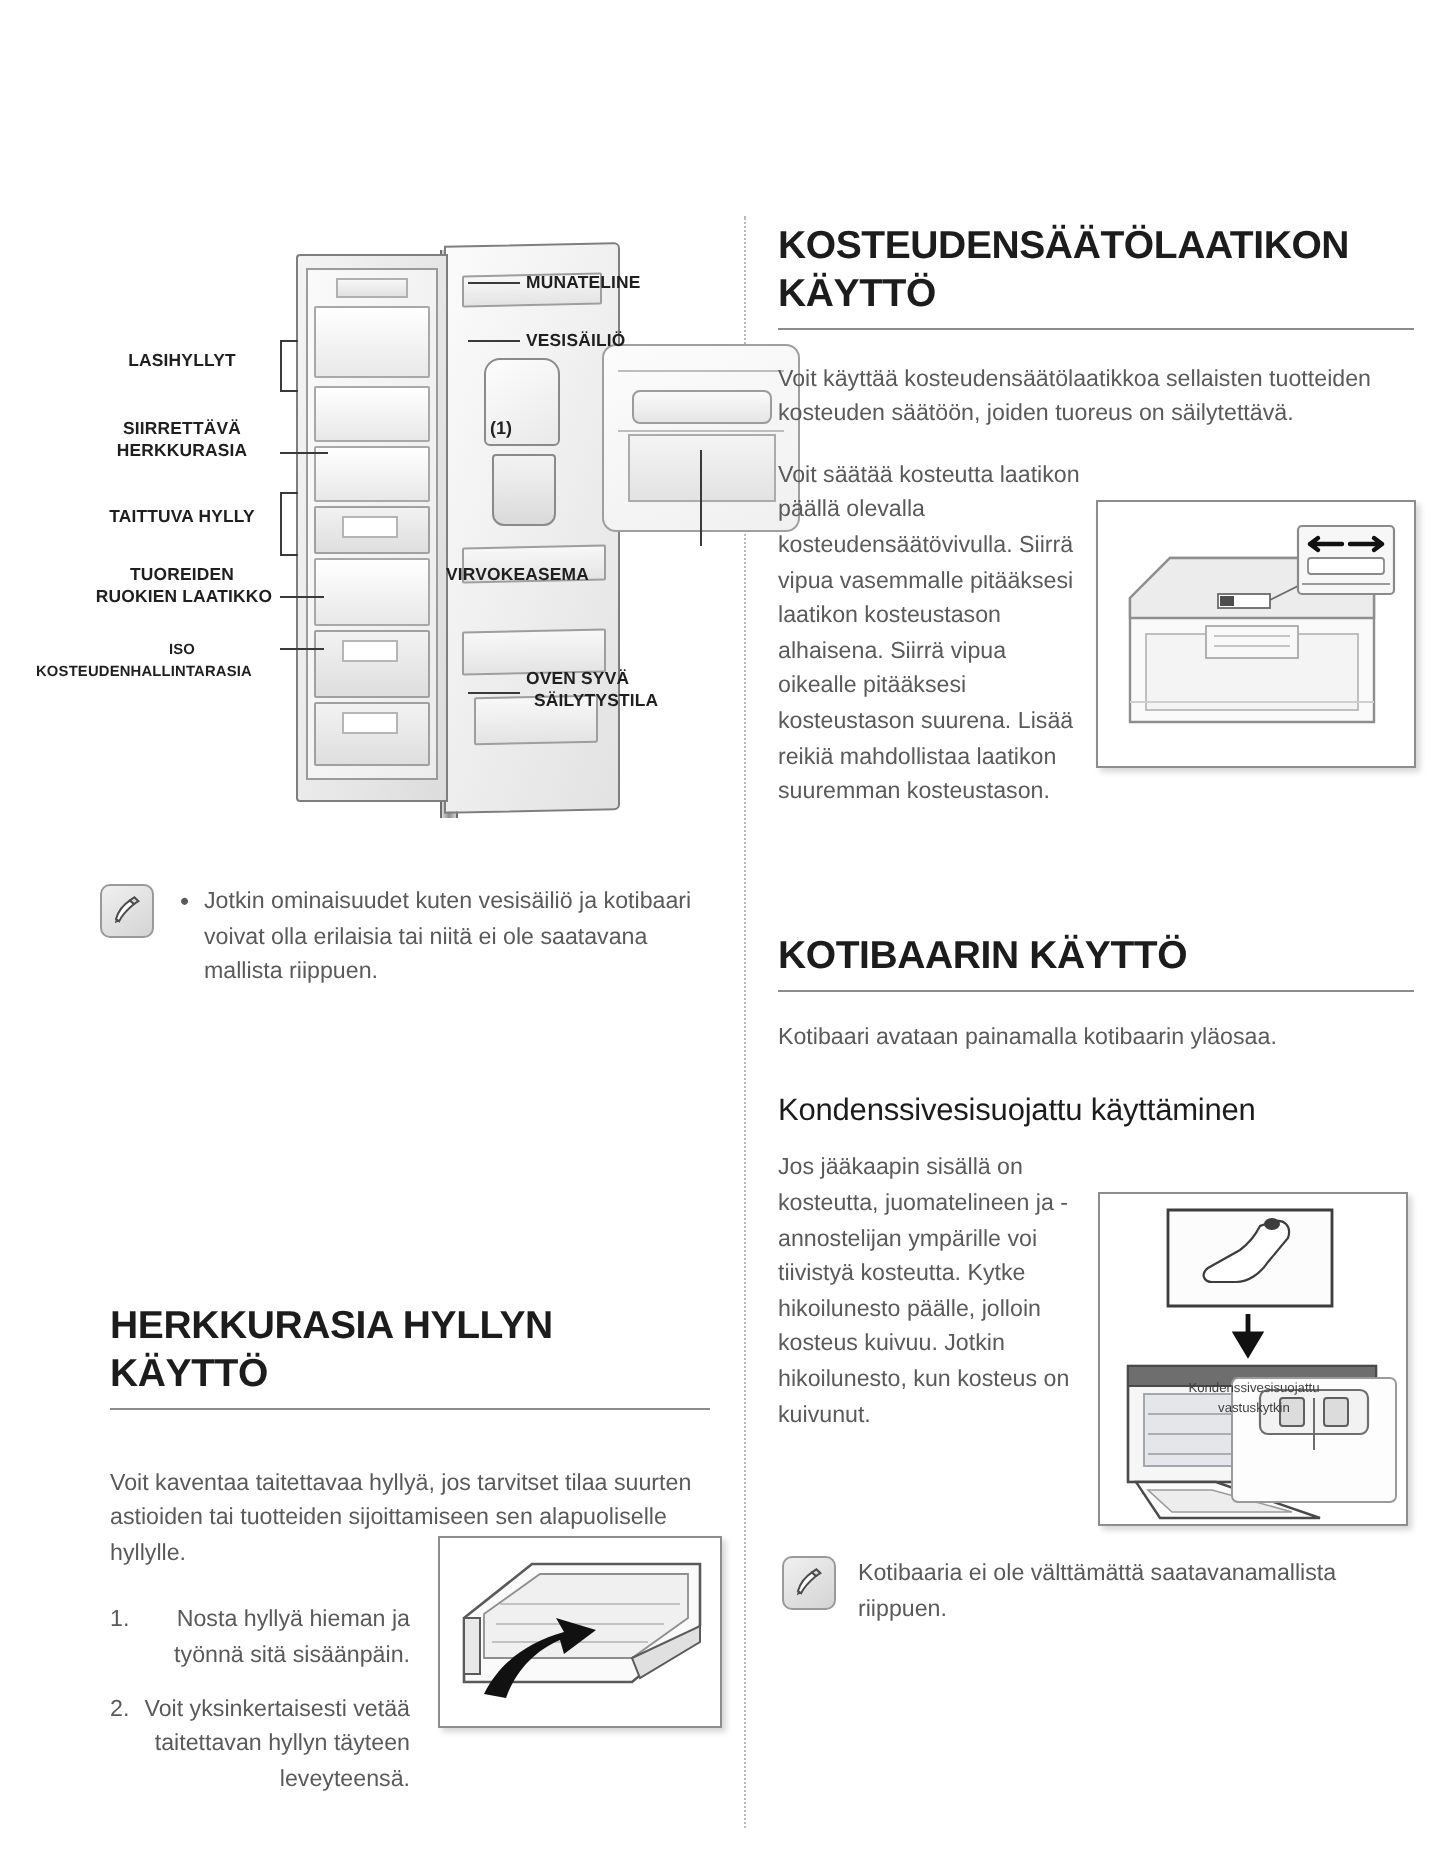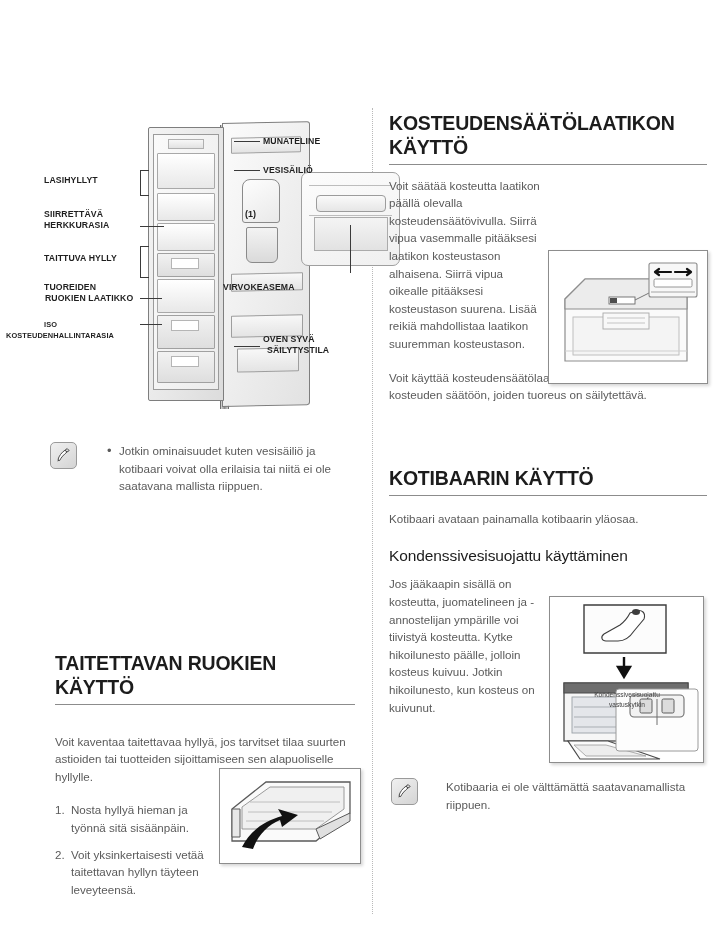--- a/index.html
+++ b/index.html
@@ -70,21 +70,21 @@
   
   .lbl {
     position: absolute;
     font-size: 8.7px;
     font-weight: bold;
     color: #1f1f1f;
     letter-spacing: 0.1px;
     line-height: 1.28;
     white-space: nowrap;
   }
-  .lbl.right-al { text-align: left; }
+  .lbl.right-al { text-align: center; }
   .lbl.tiny { font-size: 7.4px; }
   .leader {
     position: absolute;
     border-top: 1px solid #3a3a3a;
     height: 0;
   }
   .leader-v {
     position: absolute;
     border-left: 1px solid #3a3a3a;
     width: 0;
@@ -221,21 +221,21 @@
     left: 12px; top: 44px;
     width: 72px; height: 32px;
     border: 1px solid #ababab;
     background: linear-gradient(180deg,#f4f4f4,#e2e2e2);
   }
 
   
   .note {
     position: relative;
     display: flex;
-    gap: 28px;
+    gap: 11px;
     align-items: flex-start;
   }
   .note-icon {
     flex: 0 0 auto;
     width: 25px; height: 25px;
     border-radius: 5px;
     background: linear-gradient(145deg,#f0f0f0,#d4d4d4);
     border: 1px solid #9a9a9a;
     position: relative;
   }
@@ -268,20 +268,21 @@
     color: #1f1f1f;
     background: #fff;
   }
 
   
   ol.steps {
     margin: 0;
     padding-left: 0;
     list-style: none;
     counter-reset: st;
+    text-align: right;
   }
   ol.steps li {
     counter-increment: st;
     position: relative;
     padding-left: 16px;
     margin-bottom: 9px;
   }
   ol.steps li::before {
     content: counter(st) ".";
     position: absolute;
@@ -405,21 +406,21 @@
         <path d="M11 4.2 L13.2 2.6 L15.2 4.6 L13 6 Z" fill="#d9d9d9" stroke="#4c4c4c" stroke-width="1"></path>
         <path d="M4 13.5 L5.6 14.6 L3.4 15.6 Z" fill="#4c4c4c"></path>
       </svg>
     </div>
     <ul>
       <li>Jotkin ominaisuudet kuten vesisäiliö ja kotibaari voivat olla erilaisia tai niitä ei ole saatavana mallista riippuen.</li>
     </ul>
   </div>
 
   <div style="position:absolute;left:55px;top:652px;width:300px;">
-    <h1 class="h1">TAITETTAVAN RUOKIEN KÄYTTÖ</h1>
+    <h1 class="h1">HERKKURASIA HYLLYN KÄYTTÖ</h1>
     <div class="rule"></div>
     <p class="body" style="margin:28px 0 0 0;">Voit kaventaa taitettavaa hyllyä, jos tarvitset tilaa suurten astioiden tai tuotteiden sijoittamiseen sen alapuoliselle hyllylle.</p>
     <ol class="steps body" style="margin-top:16px;width:150px;">
       <li>Nosta hyllyä hieman ja työnnä sitä sisäänpäin.</li>
       <li>Voit yksinkertaisesti vetää taitettavan hyllyn täyteen leveyteensä.</li>
     </ol>
   </div>
 
   <div class="imgframe" style="left:219px;top:768px;width:140px;height:94px;">
     <svg class="shelf-draw" viewBox="0 0 140 94" aria-hidden="true">
@@ -432,23 +433,23 @@
       <polygon points="96,60 130,44 130,52 100,70" fill="#e0e0e0" stroke="#5a5a5a" stroke-width="1"></polygon>
       <path d="M22,78 C30,62 44,52 62,47 L58,40 L78,46 L62,58 L60,51 C48,56 38,66 33,80 Z" fill="#111111"></path>
     </svg>
   </div>
 
   <div class="right-col">
     <h1 class="h1">KOSTEUDENSÄÄTÖLAATIKON</h1>
     <h1 class="h1">KÄYTTÖ</h1>
     <div class="rule"></div>
 
+    <p class="body para" style="margin-top:16px;">Voit käyttää kosteudensäätölaatikkoa sellaisten tuotteiden kosteuden säätöön, joiden tuoreus on säilytettävä.</p>
+
     <p class="body narrow" style="margin:12px 0 0 0;">Voit säätää kosteutta laatikon päällä olevalla kosteudensäätövivulla. Siirrä vipua vasemmalle pitääksesi laatikon kosteustason alhaisena. Siirrä vipua oikealle pitääksesi kosteustason suurena. Lisää reikiä mahdollistaa laatikon suuremman kosteustason.</p>
-
-    <p class="body para" style="margin-top:16px;">Voit käyttää kosteudensäätölaatikkoa sellaisten tuotteiden kosteuden säätöön, joiden tuoreus on säilytettävä.</p>
   </div>
 
   <div class="imgframe" style="left:548px;top:250px;width:158px;height:132px;">
     <svg width="158" height="132" viewBox="0 0 158 132" aria-hidden="true">
       <polygon points="16,48 36,28 118,28 138,46 138,110 16,110" fill="#fafafa" stroke="#8e8e8e" stroke-width="1.2"></polygon>
       <polygon points="16,48 36,28 118,28 138,46 138,58 16,58" fill="#ececec" stroke="#8e8e8e" stroke-width="1.2"></polygon>
       <rect x="24" y="66" width="106" height="38" fill="#f4f4f4" stroke="#b9b9b9" stroke-width="0.9"></rect>
       <rect x="54" y="62" width="46" height="16" fill="#f8f8f8" stroke="#a9a9a9" stroke-width="0.9"></rect>
       <line x1="58" y1="67" x2="96" y2="67" stroke="#c4c4c4"></line>
       <line x1="58" y1="72" x2="96" y2="72" stroke="#c4c4c4"></line>

